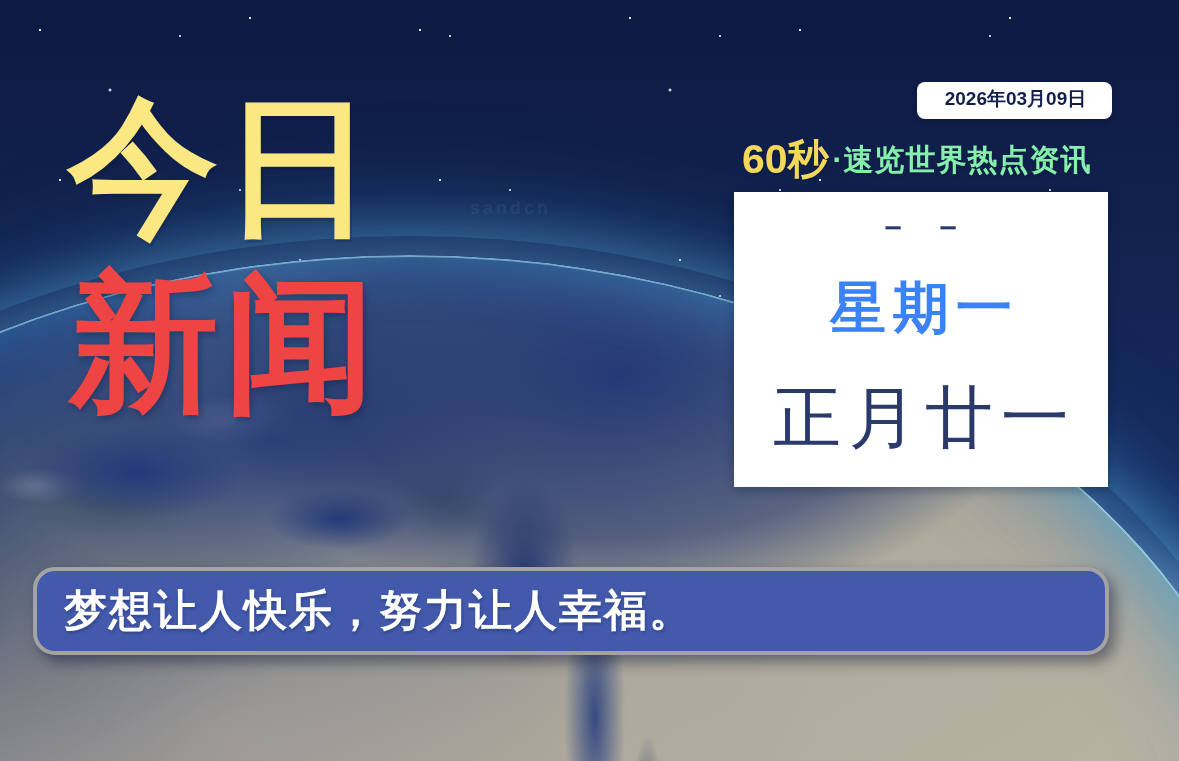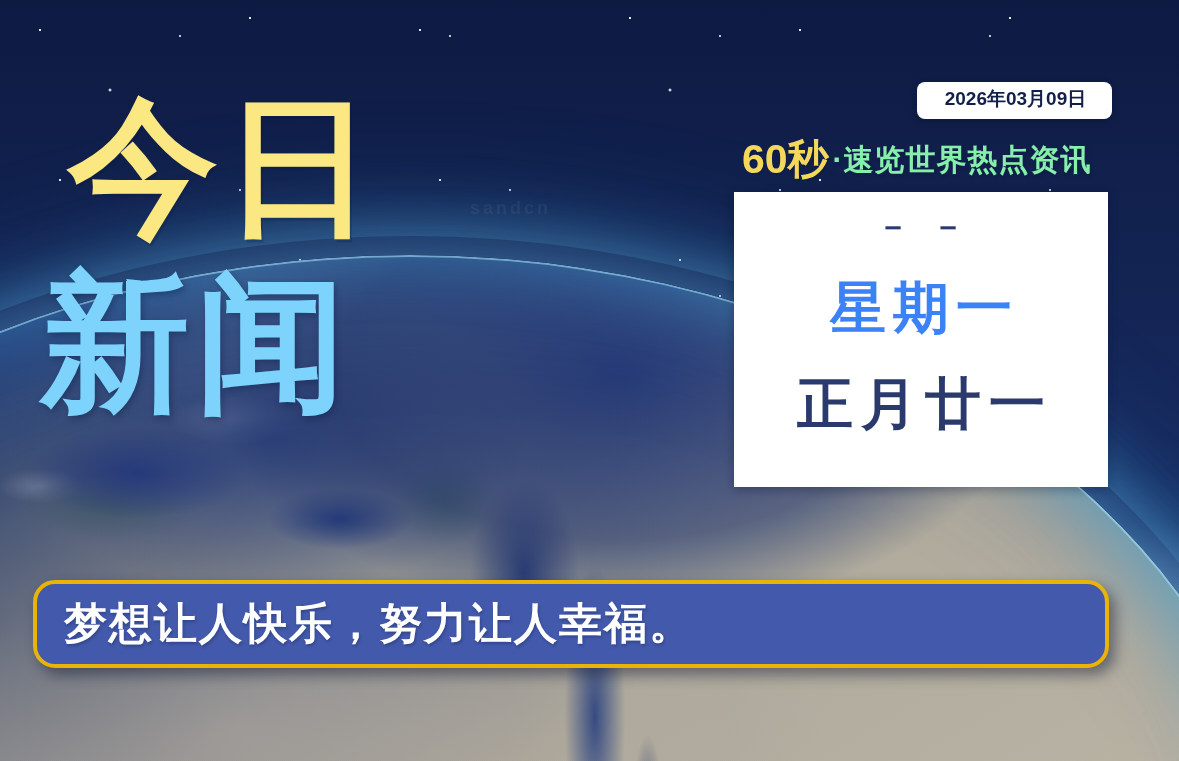--- a/index.html
+++ b/index.html
@@ -154,24 +154,25 @@
     white-space: nowrap;
   }
   .title-l1 {
     font-size: 150px;
     color: #fbe882;
     padding-left: 68px;
     text-shadow: 2px 3px 0 rgba(10,25,60,0.22);
   }
   .title-l2 {
     font-size: 150px;
-    color: #7dd3fc;
+    color: #ef4444;
     padding-left: 40px;
     margin-top: 26px;
     text-shadow: 2px 3px 6px rgba(10,25,60,0.35);
+    margin-left: 29px;
   }
 
   
   .date-badge {
     position: absolute;
     left: 917px; top: 62px;
     height: 37px;
     min-width: 195px;
     padding: 0 14px 4px 16px;
     background: #ffffff;
@@ -242,36 +243,36 @@
   .weekday {
     margin-top: 22px;
     color: #3b82f6;
     font-size: 56px;
     font-weight: 700;
     letter-spacing: 7px;
     white-space: nowrap;
     text-indent: 7px;
   }
   .lunar {
-    margin-top: 20px;
+    margin-top: 26px;
     color: #2a3a6d;
-    font-size: 56px;
-    font-weight: 700;
+    font-size: 68px;
+    font-weight: 400;
     letter-spacing: 8px;
     white-space: nowrap;
     text-indent: 8px;
   }
 
   
   .quote-bar {
     position: absolute;
-    left: 33px; top: 580px;
+    left: 33px; top: 567px;
     width: 1076px; height: 88px;
     background: #4359ab;
-    border: 4px solid #eab308;
+    border: 4px solid #a3a3a3;
     border-radius: 22px;
     display: flex;
     align-items: center;
     box-shadow: 6px 7px 14px rgba(6,16,46,0.45);
   }
   .quote-text {
     padding-left: 27px;
     color: #ffffff;
     font-size: 43px;
     font-weight: 700;

